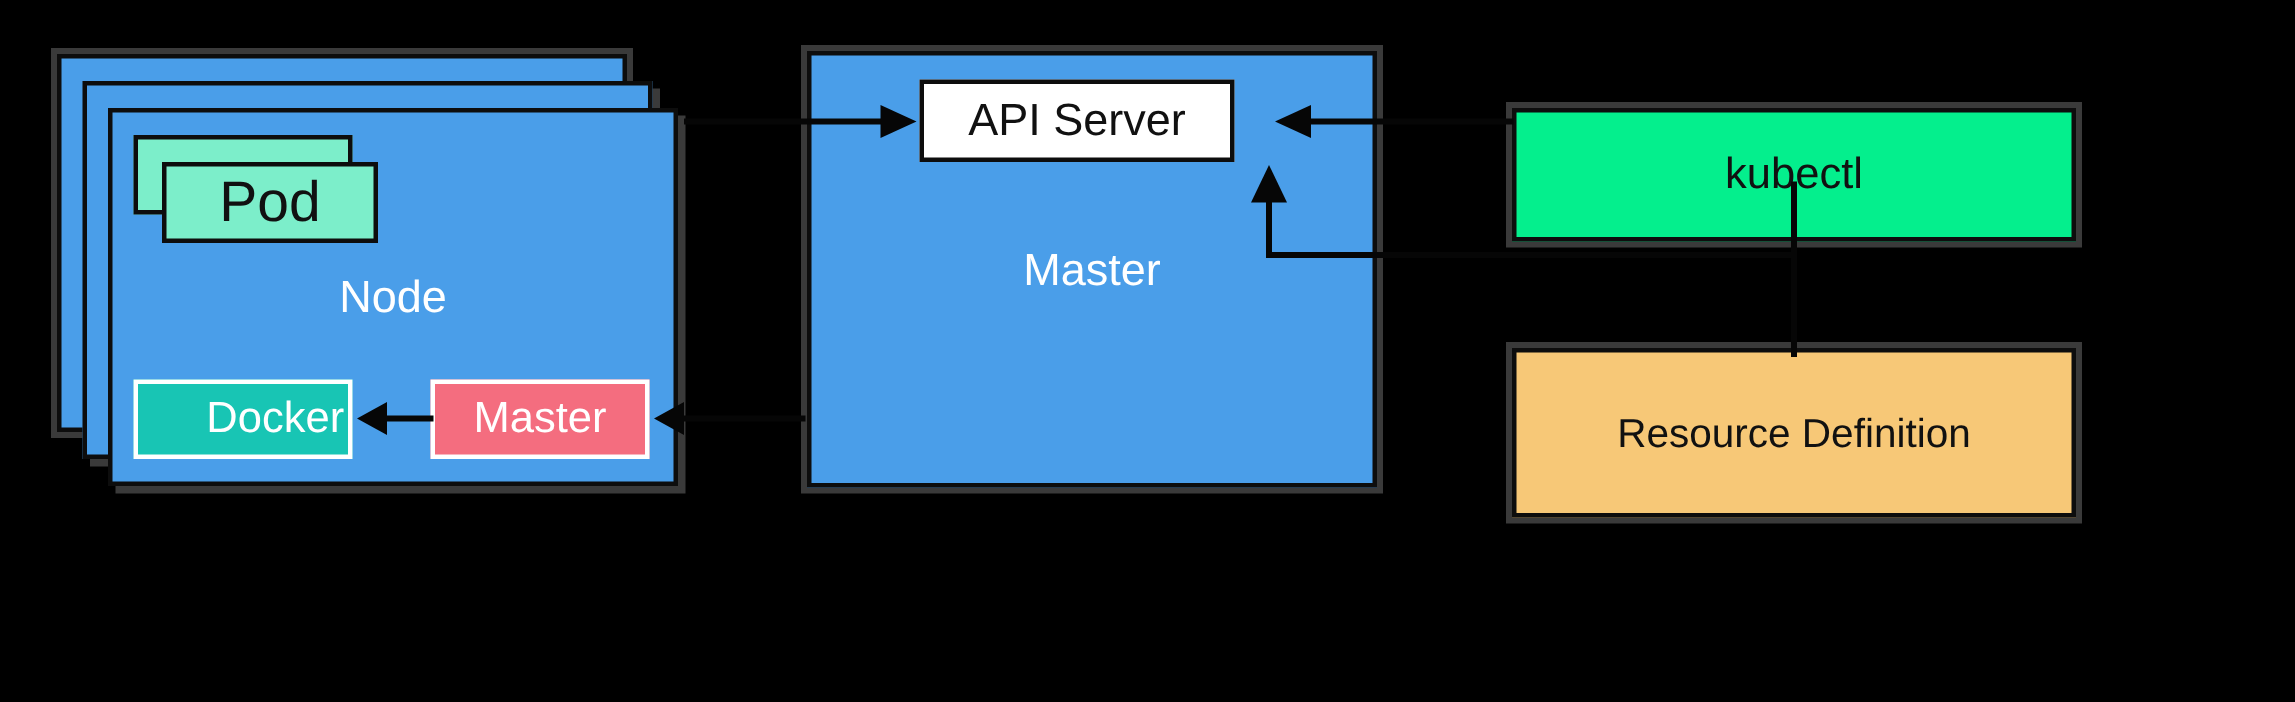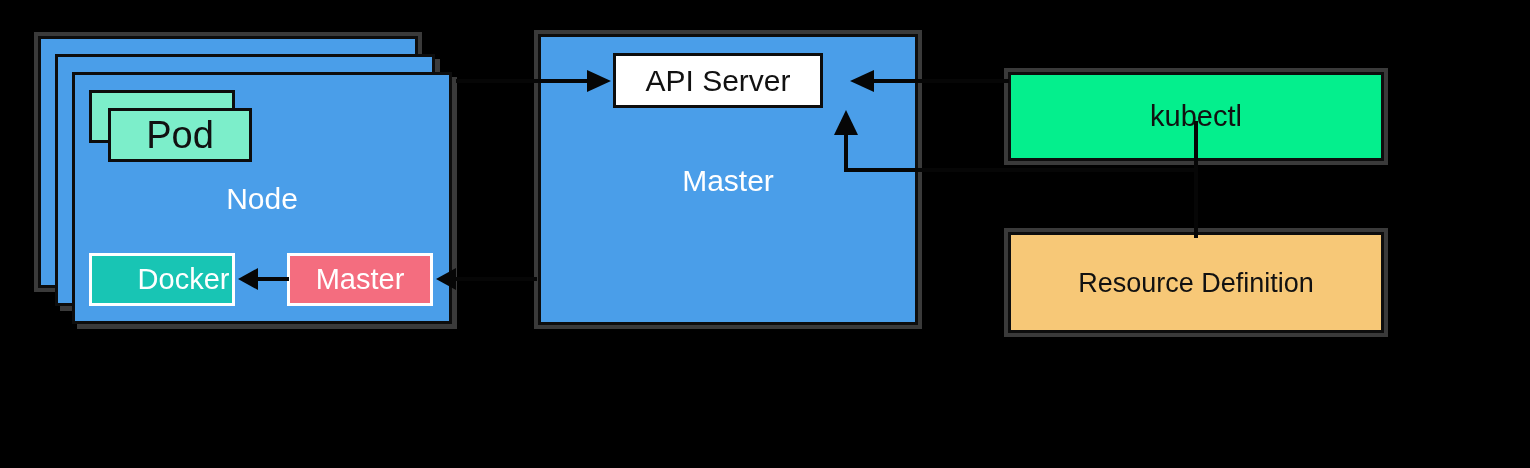--- a/index.html
+++ b/index.html
@@ -70,21 +70,21 @@
   
   .kubectl-box {
     left: 1008px; top: 36px; width: 376px; height: 89px;
     background: var(--kubectl_green, #04ef8d);
     border: 3px solid var(--border_black, #0d0d0d);
     box-shadow: 0 0 0 4px var(--shadow_gray, #3a3a3a);
     display: flex; align-items: center; justify-content: center;
     font-size: 29px; color: var(--text_black, #111111); margin-top: 36px;
   }
   .resource-box {
-    left: 1008px; top: 232px; width: 376px; height: 101px;
+    left: 1008px; top: 232px; width: 376px; height: 113px;
     background: var(--resource_orange, #f7c877);
     border: 3px solid var(--border_black, #0d0d0d);
     box-shadow: 0 0 0 4px var(--shadow_gray, #3a3a3a);
     display: flex; flex-direction: column; align-items: center; justify-content: center;
     font-size: 27px; line-height: 36px; color: var(--text_black, #111111);
     text-align: center;
   }
 
   .arrow-layer { position: absolute; left: 0; top: 0; z-index: 10; pointer-events: none; }
   .arrow-layer line, .arrow-layer path { stroke: var(--line_black, #060606); stroke-width: 4; fill: none; }

